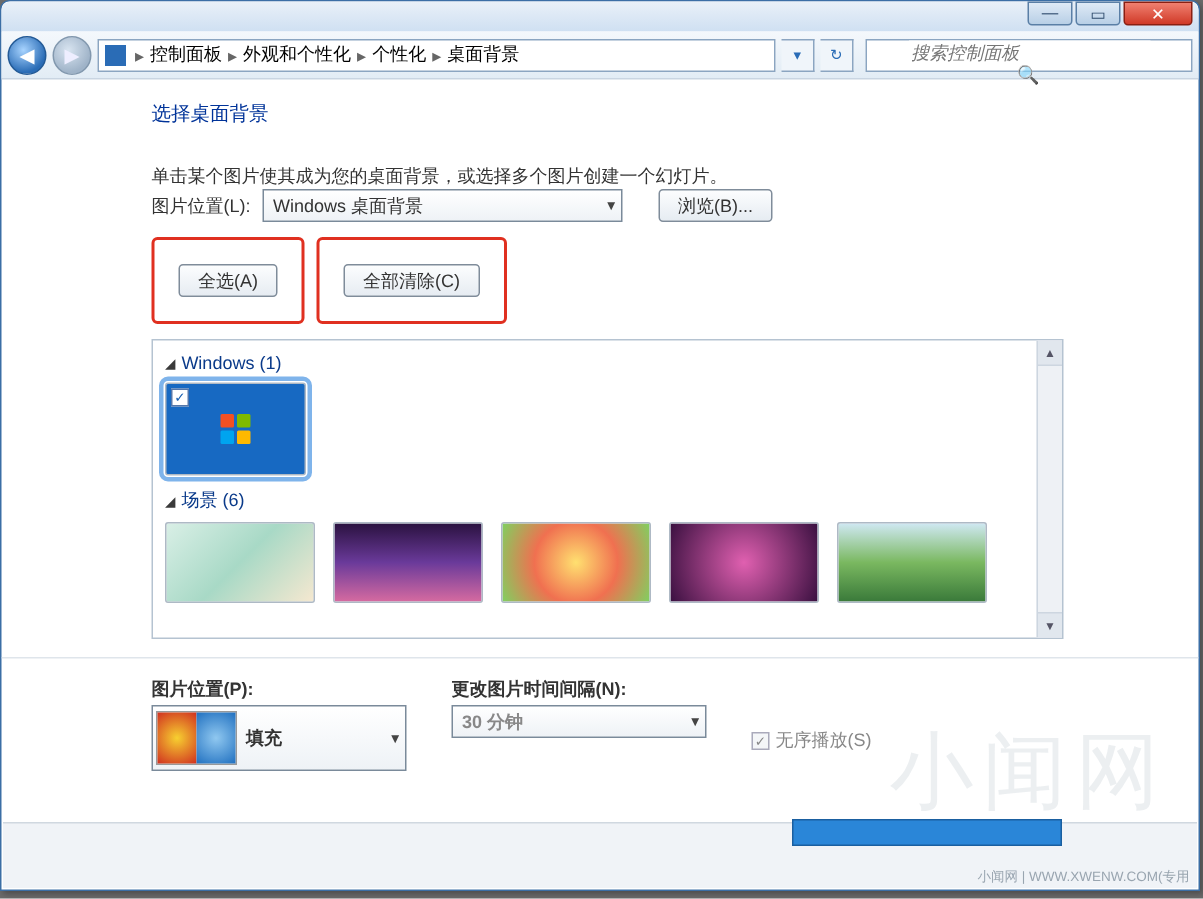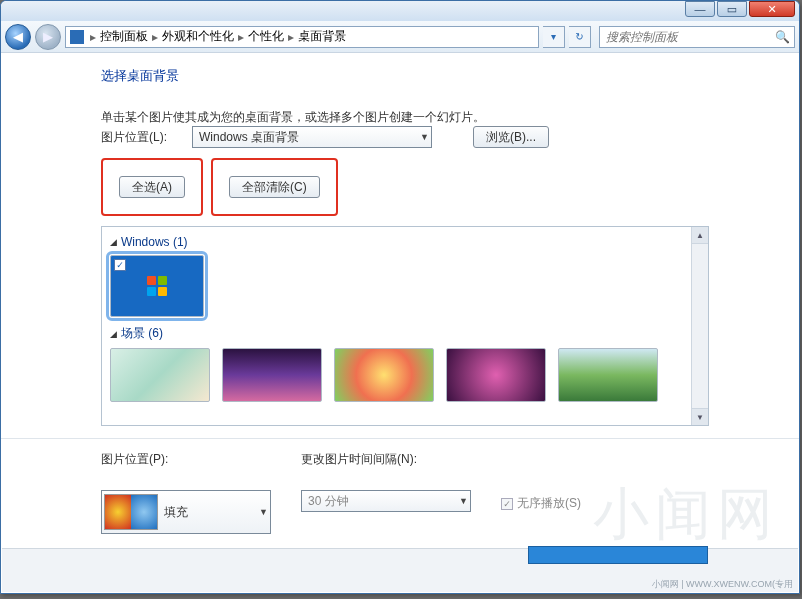--- a/index.html
+++ b/index.html
@@ -8,46 +8,46 @@
   .titlebar { height: 20px; background: linear-gradient(#e9f0f8,#cfe0f2); display:flex; justify-content:flex-end; align-items:flex-start; padding-right:4px; border-radius:6px 6px 0 0;}
   .winbtn { width:30px; height:16px; margin-left:2px; border:1px solid #5a7fa6; border-radius:0 0 3px 3px; display:flex; align-items:center; justify-content:center; font-size:11px; color:#2d4a6b; background:linear-gradient(#dfeaf6,#b8cfe6); cursor:default;}
   .winbtn.close { background:linear-gradient(#f08070,#d03a28); border-color:#8a1f12; color:#fff; width:46px;}
   .navbar { height:32px; background:linear-gradient(#f4f8fc,#e2ecf5); border-bottom:1px solid #c9d5e2; display:flex; align-items:center; padding:0 4px; gap:4px;}
   .navbtn { width:26px; height:26px; border-radius:50%; background:radial-gradient(circle at 40% 35%, #a8d4ff, #2a6cb6 70%); border:1px solid #235a96; display:flex; align-items:center; justify-content:center; color:#fff; font-size:13px;}
   .navbtn.fwd { background:radial-gradient(circle at 40% 35%, #d8e4f0, #9fb3c8 70%); border-color:#8298ae; color:#eef;}
   .addr { flex:1; height:22px; border:1px solid #8ba5c1; background:#fff; display:flex; align-items:center; font-size:12px; padding:0 4px; gap:2px;}
   .addr .icon { width:14px; height:14px; background:#2a6cb6; display:inline-block; margin-right:2px;}
   .addr .sep { color:#666; padding:0 2px;}
   .addr-drop, .refresh { width:22px; height:22px; border:1px solid #8ba5c1; border-left:none; background:#f0f5fa; display:flex; align-items:center; justify-content:center; font-size:10px; color:#2a6cb6;}
-  .search { width:196px; height:22px; border:1px solid #8ba5c1; background:#fff; display:flex; align-items:center; padding:0 4px; margin-left:4px;}
+  .search { width:218px; height:22px; border:1px solid #8ba5c1; background:#fff; display:flex; align-items:center; padding:0 4px; margin-left:4px;flex-direction:column;}
   .search input { border:none; outline:none; flex:1; font-size:12px; color:#888; font-style:italic;}
   .content { padding: 14px 90px 0 100px; font-size:12px; color:#333; overflow:hidden;}
   .heading { color:#003399; font-size:13px; margin-bottom:24px;}
   .subtext { }
-  .row { display:flex; align-items:center; gap:25px; margin-bottom:10px;}
+  .row { display:flex; align-items:center; gap:8px; margin-bottom:10px;}
   .combo { height:22px; border:1px solid #7a8a9a; background:linear-gradient(#fff,#eef2f6); display:flex; align-items:center; padding:0 6px; font-size:12px; position:relative;}
   .combo .dd { position:absolute; right:2px; font-size:9px; color:#444;}
   .loc-combo { width:240px;}
   .btn { height:22px; padding:0 12px; border:1px solid #7f8c9a; border-radius:3px; background:linear-gradient(#fcfdfe,#e6ecf2); font-size:12px; display:inline-flex; align-items:center; cursor:default;}
   .hl { border:2px solid #e03020; border-radius:4px; padding:16px;}
   .gallery { border:1px solid #b5c3d1; height:200px; background:#fff; margin-top:4px; padding:6px 8px 6px 8px; position:relative; overflow:hidden;}
   .scrollbar { position:absolute; right:0; top:0; bottom:0; width:17px; background:#eef1f5; border-left:1px solid #cdd6e0;}
   .scrollbar .up, .scrollbar .dn { height:17px; background:#e1e7ee; border-bottom:1px solid #cdd6e0; display:flex; align-items:center; justify-content:center; font-size:8px; color:#556;}
   .scrollbar .dn { position:absolute; bottom:0; left:0; right:0; border-top:1px solid #cdd6e0; border-bottom:none;}
   .group-title { color:#0a3a8a; font-size:12px; margin:2px 0 6px; display:flex; align-items:center; gap:4px;}
   .group-title .tri { font-size:9px; color:#3a3a3a;}
   .thumbrow { display:flex; gap:12px; margin-bottom:8px; flex-wrap:nowrap;}
   .thumb { width:94px; height:62px; border:1px solid #aeb9c5; background:#1769c2; position:relative; border-radius:2px;}
   .thumb.sel { outline:3px solid #7fb4eb; outline-offset:1px;}
   .thumb .chk { position:absolute; left:3px; top:3px; width:12px; height:12px; background:#fff; border:1px solid #5577aa; font-size:9px; line-height:10px; text-align:center; color:#1a5fb0;}
   .thumb.scene { width:100px; height:54px;}
   .s1{background:linear-gradient(135deg,#d9efe6,#a8d9c6,#f5e8d0);} .s2{background:linear-gradient(#2b1240,#6a3a9a,#d56aa0);} .s3{background:radial-gradient(circle,#ffe070,#f07050,#80d060);} .s4{background:radial-gradient(circle,#e060b0,#3a1040);} .s5{background:linear-gradient(#cfe8f2,#7ab860,#3a7a3a);}
   .divider { height:1px; background:#dfe5eb; margin:12px -90px 12px -100px;}
   .bottom-row { display:flex; gap:30px; padding-bottom:8px;}
-  .bcol { display:flex; flex-direction:column; gap:22px;}
+  .bcol { display:flex; flex-direction:column; gap:2px;font-weight:bold;}
   .pos-combo { width:170px; height:44px; display:flex; align-items:center; padding:2px;}
   .pos-preview { width:54px; height:36px; background:#fff; border:1px solid #999; margin-right:6px; display:flex;}
   .pos-preview .half { flex:1;}
   .pos-preview .half.a{background:radial-gradient(circle,#f7d030,#d03020);} .pos-preview .half.b{background:radial-gradient(circle,#90c8f0,#2070c0);}
   .int-combo { width:170px; color:#888;}
   .chk-label { display:flex; align-items:center; gap:4px; color:#888; font-size:12px; margin-top:22px;}
   .chk-label .box { width:12px; height:12px; border:1px solid #aab; background:#f4f6f8; font-size:9px; line-height:10px; text-align:center; color:#888;}
   .footer { position:absolute; left:1px; right:1px; bottom:1px; height:44px; background:#f0f3f7; border-top:1px solid #d0d8e0; display:flex; align-items:center; justify-content:flex-end; padding:0 16px; gap:8px;}
   .selbar { position:absolute; right:90px; bottom:28px; width:180px; height:18px; background:#2a86d8; border:1px solid #1a5fa0;}
   .watermark { position:absolute; right:6px; bottom:2px; font-size:9px; color:#99a5b0;}

